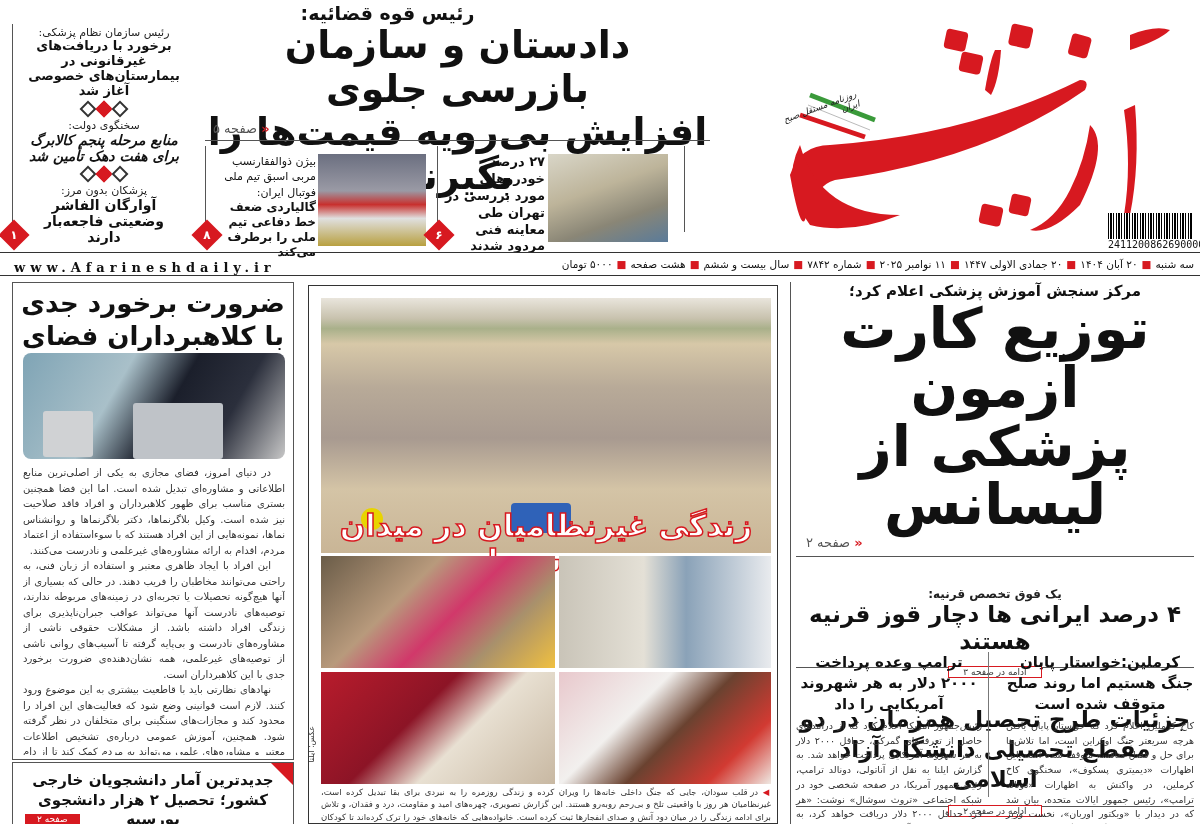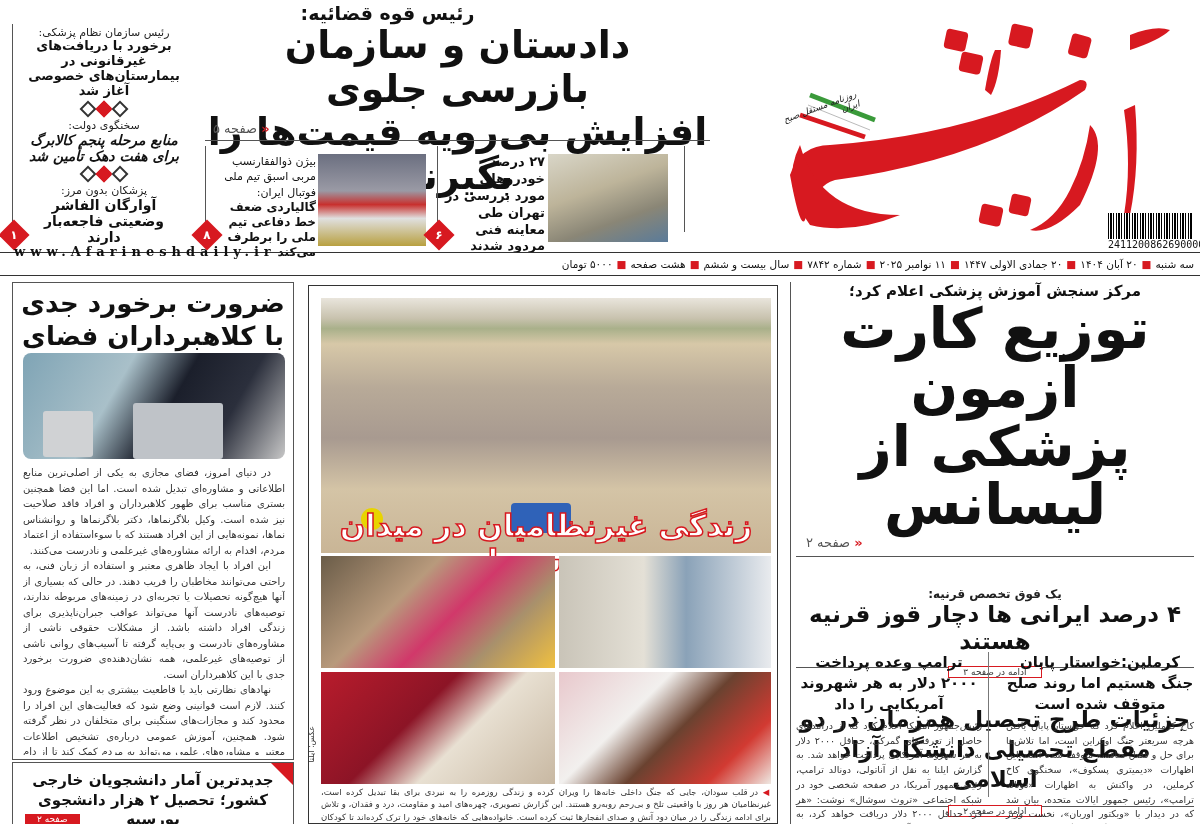--- a/index.html
+++ b/index.html
@@ -104,21 +104,21 @@
 <div class="abs" style="left:440px; top:146px; width:235px; height:100px;">
   <div class="photo" style="left:108px; top:8px; width:120px; height:88px; background:linear-gradient(160deg,#d9d6c8 0%,#bdb49a 40%,#8a8676 70%,#5a7b9a 100%);"></div>
   <div class="abs" style="right:130px; top:8px; width:100px; font-size:13px; font-weight:bold; line-height:1.3; text-align:right;">۲۷ درصد خودروهای مورد بررسی در تهران طی معاینه فنی مردود شدند</div>
 </div>
 <div class="diamond" style="left:428px; top:224px;">
     <span>۶</span>
   </div>
 <div class="vline" style="left:684px; top:146px; height:86px;"></div>
 
 <div class="hline" style="left:0; top:252px; width:1200px; background:#333;"></div>
-<div class="abs" style="left:14px; top:244px; font-size:13px; font-weight:bold; letter-spacing:5px; direction:ltr; font-family:'DejaVu Serif', serif;">www.Afarineshdaily.ir</div>
+<div class="abs" style="left:14px; top:260px; font-size:13px; font-weight:bold; letter-spacing:5px; direction:ltr; font-family:'DejaVu Serif', serif;">www.Afarineshdaily.ir</div>
 <div class="abs" style="right:6px; top:258px; font-size:10.5px; display:flex; gap:4px; align-items:center;">
   <span>سه شنبه</span>
     <span class="red">■</span>
   <span>۲۰ آبان ۱۴۰۴</span>
     <span class="red">■</span>
   <span>۲۰ جمادی الاولی ۱۴۴۷</span>
     <span class="red">■</span>
   <span>۱۱ نوامبر ۲۰۲۵</span>
     <span class="red">■</span>
   <span>شماره ۷۸۴۲</span>

